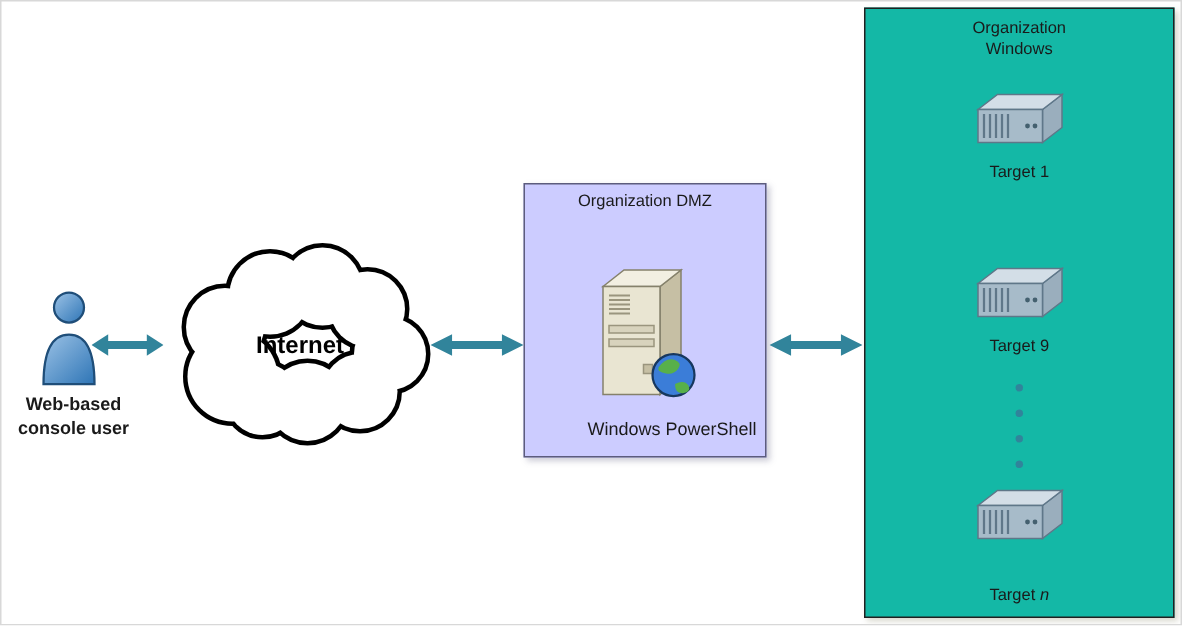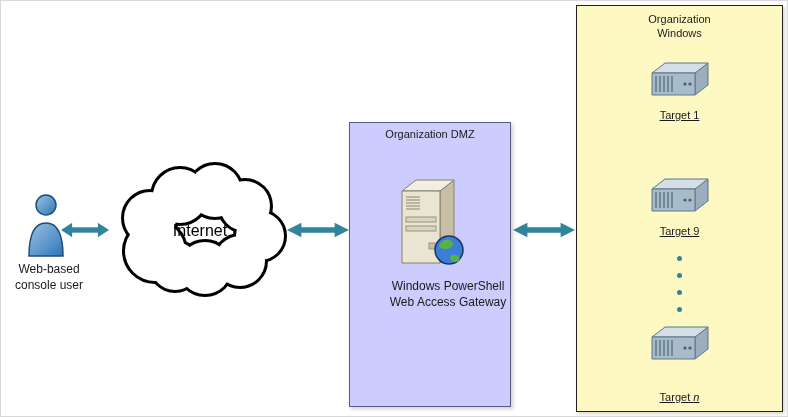--- a/index.html
+++ b/index.html
@@ -13,66 +13,66 @@
     color: #1a1a1a;
     overflow: hidden;
     border: 1px solid #d8d8d8;
   }
   .abs { position: absolute; }
 
   
   .user-icon { left: 22px; top: 191px; }
   .user-label {
     left: 0; top: 261px; width: 96px;
-    text-align: center; font-size: 12px; line-height: 1.3;
+    text-align: center; font-size: 12px; line-height: 1.3; font-weight: bold;
   }
 
   
   .arrow { height: 18px; }
   .arrow-1 { left: 60px;  top: 220px; width: 48px; }
   .arrow-2 { left: 286px; top: 220px; width: 62px; }
   .arrow-3 { left: 512px; top: 220px; width: 62px; }
 
   
   .cloud-wrap { left: 104px; top: 155px; width: 190px; height: 150px; }
   .cloud-wrap svg { position: absolute; left: 0; top: 0; }
   .internet-label {
     position: absolute; left: 0; top: 66px; width: 100%;
-    text-align: center; font-weight: normal; font-size: 16px; color: #000;
+    text-align: center; font-weight: bold; font-size: 16px; color: #000;
   }
 
   
   .dmz-box {
-    left: 348px; top: 121px; width: 162px; height: 285px;
+    left: 348px; top: 121px; width: 162px; height: 183px;
     background: #CCCCFF;
     border: 1px solid #5c5c7d;
     box-shadow: 2px 2px 4px rgba(110,110,140,0.35);
   }
   .dmz-title {
     position: absolute; left: 0; top: 5px; width: 100%;
     text-align: center; font-size: 11px;
   }
   .gateway-icon { position: absolute; left: 50%; top: 50px; transform: translateX(-50%); }
   .gateway-label {
     position: absolute; left: 0; top: 156px; width: 100%;
     text-align: center; font-size: 12px; line-height: 1.3; padding-left: 36px;
   }
 
   
   .network-box {
     left: 575px; top: 4px; width: 207px; height: 407px;
-    background: #fef9c3;
+    background: #14b8a6;
     border: 1px solid #202020;
     box-shadow: 2px 2px 4px rgba(140,140,110,0.35);
   }
   .network-title {
     position: absolute; left: 0; top: 6px; width: 100%;
     text-align: center; font-size: 11px; line-height: 1.3;
   }
-  .target { position: absolute; left: 0; width: 100%; text-align: center; text-decoration: underline; }
+  .target { position: absolute; left: 0; width: 100%; text-align: center; }
   .target-1-icon { top: 52px; }
   .target-1-label { top: 103px; }
   .target-2-icon { top: 168px; }
   .target-2-label { top: 219px; }
   .target-n-icon { top: 316px; }
   .target-n-label { top: 367px; margin-top: 18px; }
   .target-label { font-size: 11px; }
 
   .ellipsis { position: absolute; left: 0; top: 250px; width: 100%; }
   .dot {
@@ -166,21 +166,20 @@
 
       <g>
         <circle cx="57" cy="77" r="14" fill="#3B7DD8" stroke="#17375E" stroke-width="1.5"></circle>
         <path d="M47 72 q5 -7 11 -5 q5 2 2 6 q-3 4 -8 3 q-6 -1 -5 -4 z" fill="#58B04A"></path>
         <path d="M58 83 q6 -3 9 1 q2 4 -3 5 q-6 1 -6 -6 z" fill="#58B04A"></path>
       </g>
     </svg>
 
     <div class="gateway-label">
       <span>Windows PowerShell</span><br>
-      <span>Web Access Gateway</span>
     </div>
   </div>
 
   <svg class="abs arrow arrow-3" viewBox="0 0 56 20" preserveAspectRatio="none">
     <line x1="11" y1="10" x2="45" y2="10" stroke="#31849B" stroke-width="6"></line>
     <polygon points="0,10 13,2 13,18" fill="#31849B"></polygon>
     <polygon points="56,10 43,2 43,18" fill="#31849B"></polygon>
   </svg>
 
   <div class="abs network-box">

